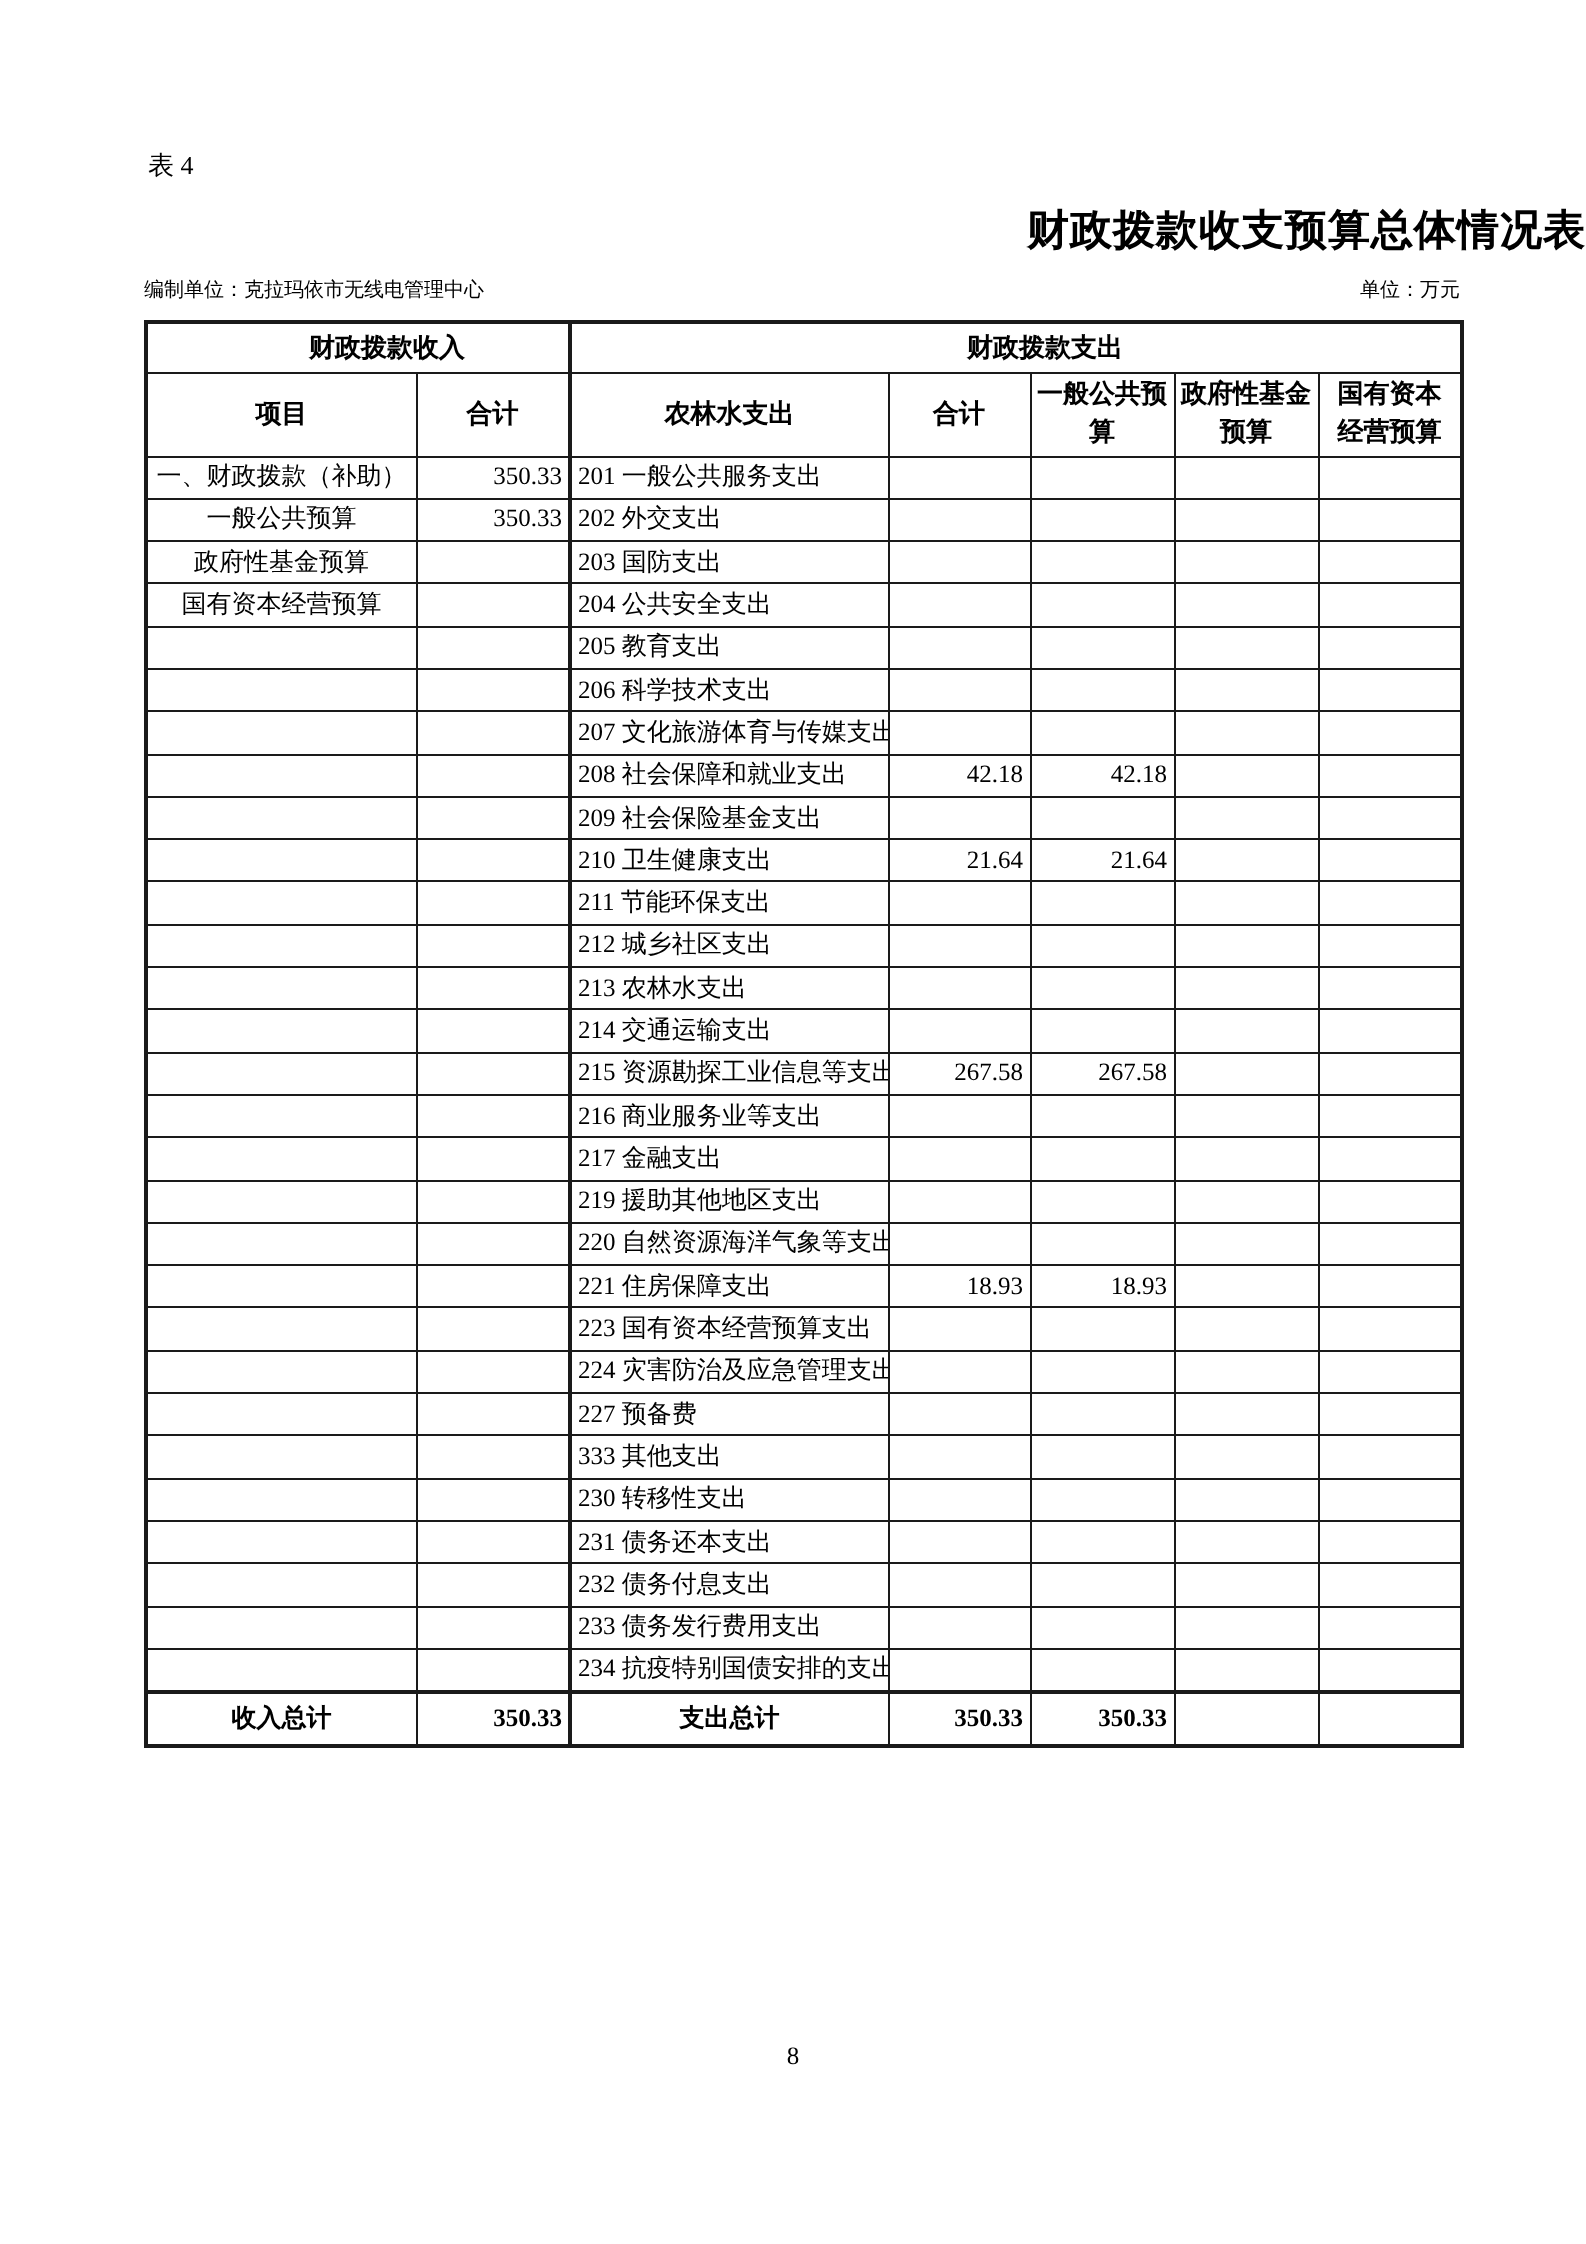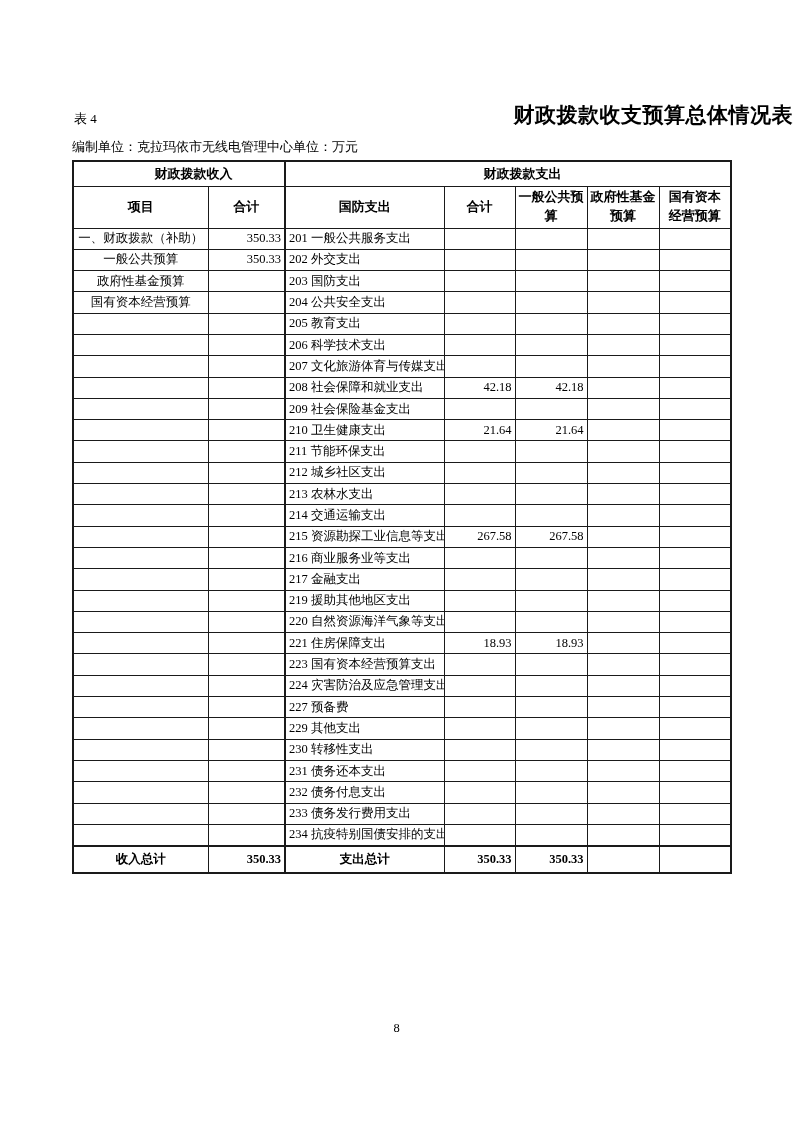--- a/index.html
+++ b/index.html
@@ -8,32 +8,31 @@
     width: 793px; height: 1122px;
     position: relative;
     font-family: "Liberation Serif", "DejaVu Serif", serif;
     color: #000000;
   }
   .page { position: absolute; inset: 0; background: #ffffff; }
 
   .table-label {
     position: absolute; left: 74px; top: 74px;
     font-size: 13px;
-    margin-top: 36px;
   }
   .doc-title {
     position: absolute; left: 0; right: 0; top: 101px;
     text-align: right;
     font-size: 21px; font-weight: bold;
     letter-spacing: 0.5px;
   }
   .meta-row {
     position: absolute; left: 72px; top: 138px; width: 658px;
-    display: flex; justify-content: flex-start; align-items: flex-end;
-    font-size: 13px;
+    display: flex; justify-content: space-between; align-items: flex-end;
+    font-size: 10px;
   }
 
   table.budget {
     position: absolute; left: 72px; top: 160px;
     width: 658px;
     border-collapse: collapse;
     table-layout: fixed;
     font-size: 12.5px;
   }
   table.budget th, table.budget td {
@@ -86,21 +85,21 @@
       <col style="width:72px">
     </colgroup>
     <thead>
       <tr class="hdr1">
         <th colspan="2">财政拨款收入</th>
         <th colspan="5" class="col-divider">财政拨款支出</th>
       </tr>
       <tr class="hdr2">
         <th>项目</th>
         <th>合计</th>
-        <th class="col-divider">国防支出</th>
+        <th class="col-divider">农林水支出</th>
         <th>合计</th>
         <th>一般公共预算</th>
         <th>政府性基金预算</th>
         <th>国有资本经营预算</th>
       </tr>
     </thead>
     <tbody>
         <tr>
           <td class="c-item bold">一、财政拨款（补助）</td>
           <td class="c-num bold">350.33</td>
@@ -304,21 +303,21 @@
           <td class="c-num"></td>
           <td class="c-subj col-divider">227 预备费</td>
           <td class="c-num"></td>
           <td class="c-num"></td>
           <td class="c-num"></td>
           <td class="c-num"></td>
         </tr>
         <tr>
           <td class="c-item"></td>
           <td class="c-num"></td>
-          <td class="c-subj col-divider">229 其他支出</td>
+          <td class="c-subj col-divider">333 其他支出</td>
           <td class="c-num"></td>
           <td class="c-num"></td>
           <td class="c-num"></td>
           <td class="c-num"></td>
         </tr>
         <tr>
           <td class="c-item"></td>
           <td class="c-num"></td>
           <td class="c-subj col-divider">230 转移性支出</td>
           <td class="c-num"></td>

